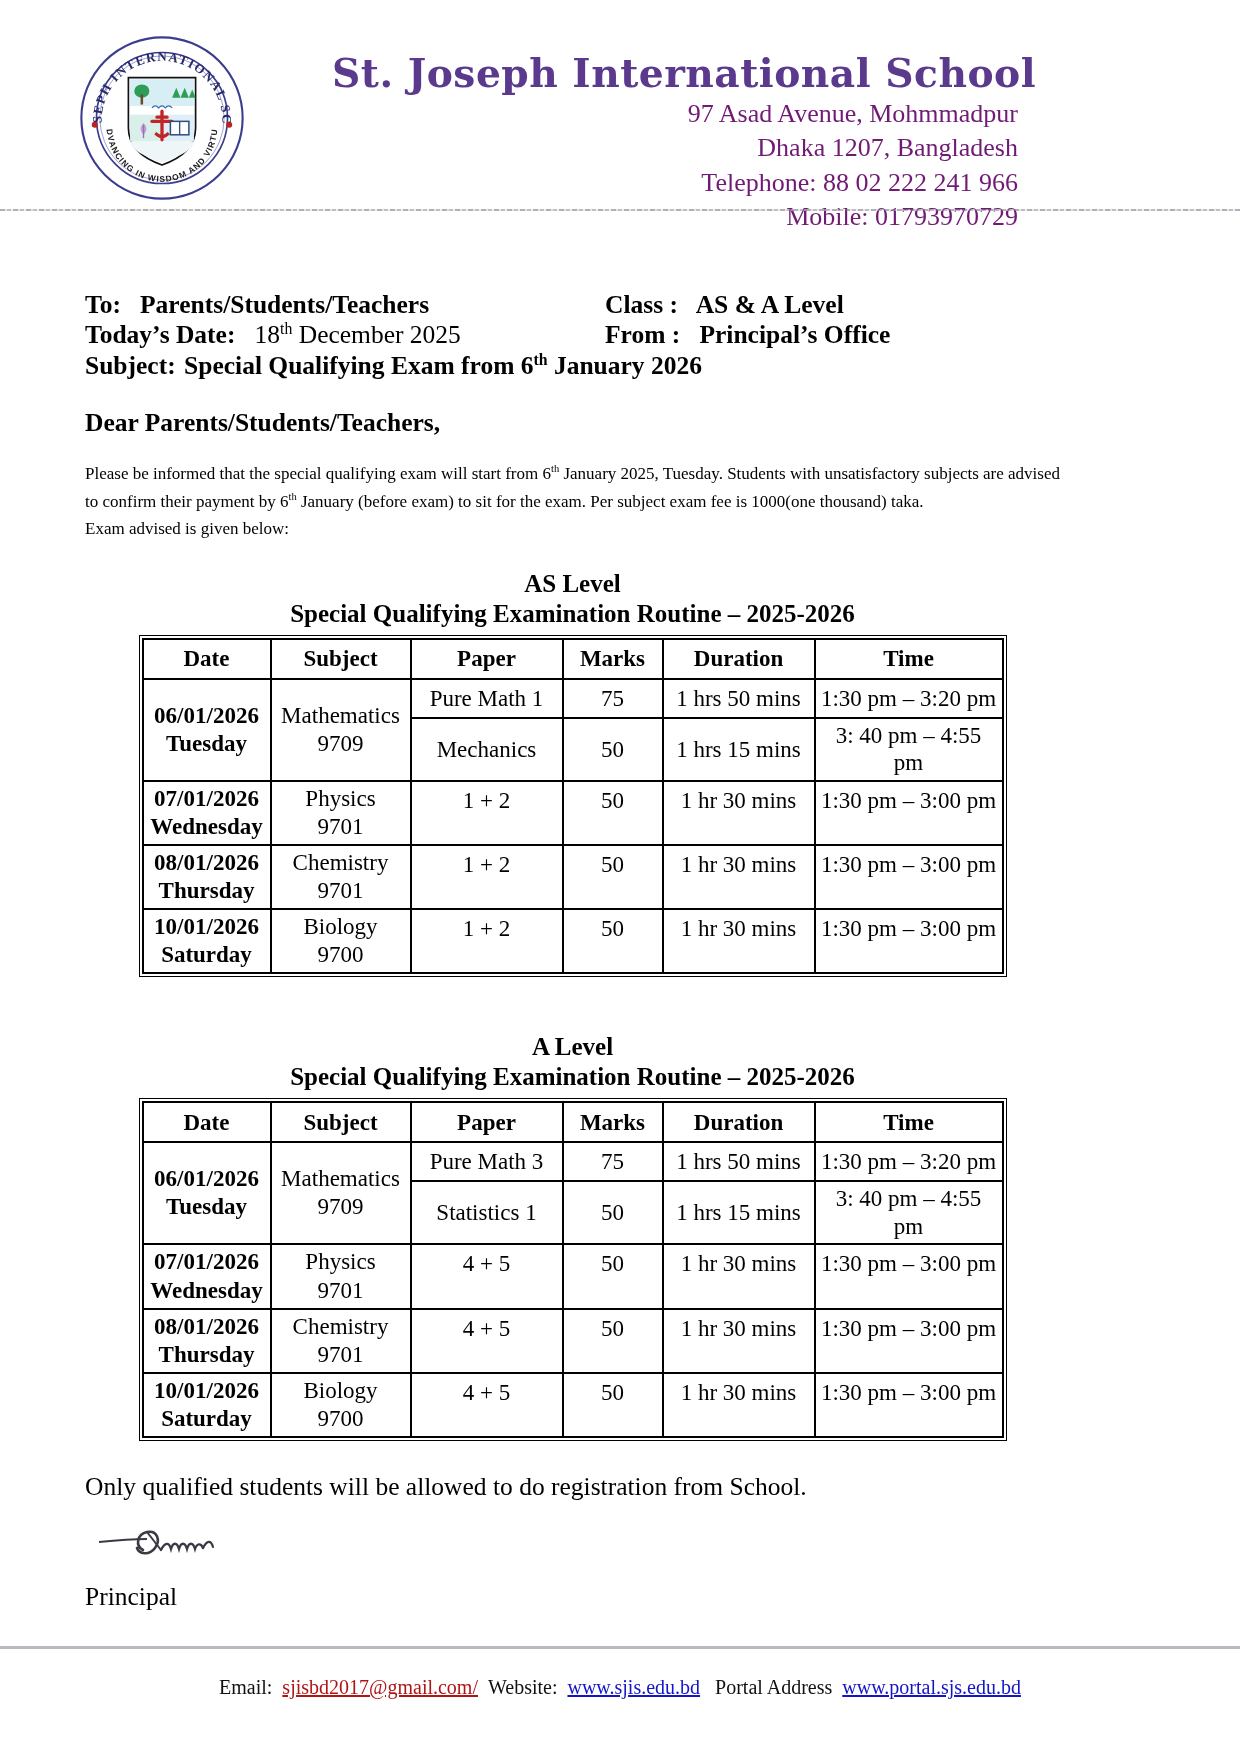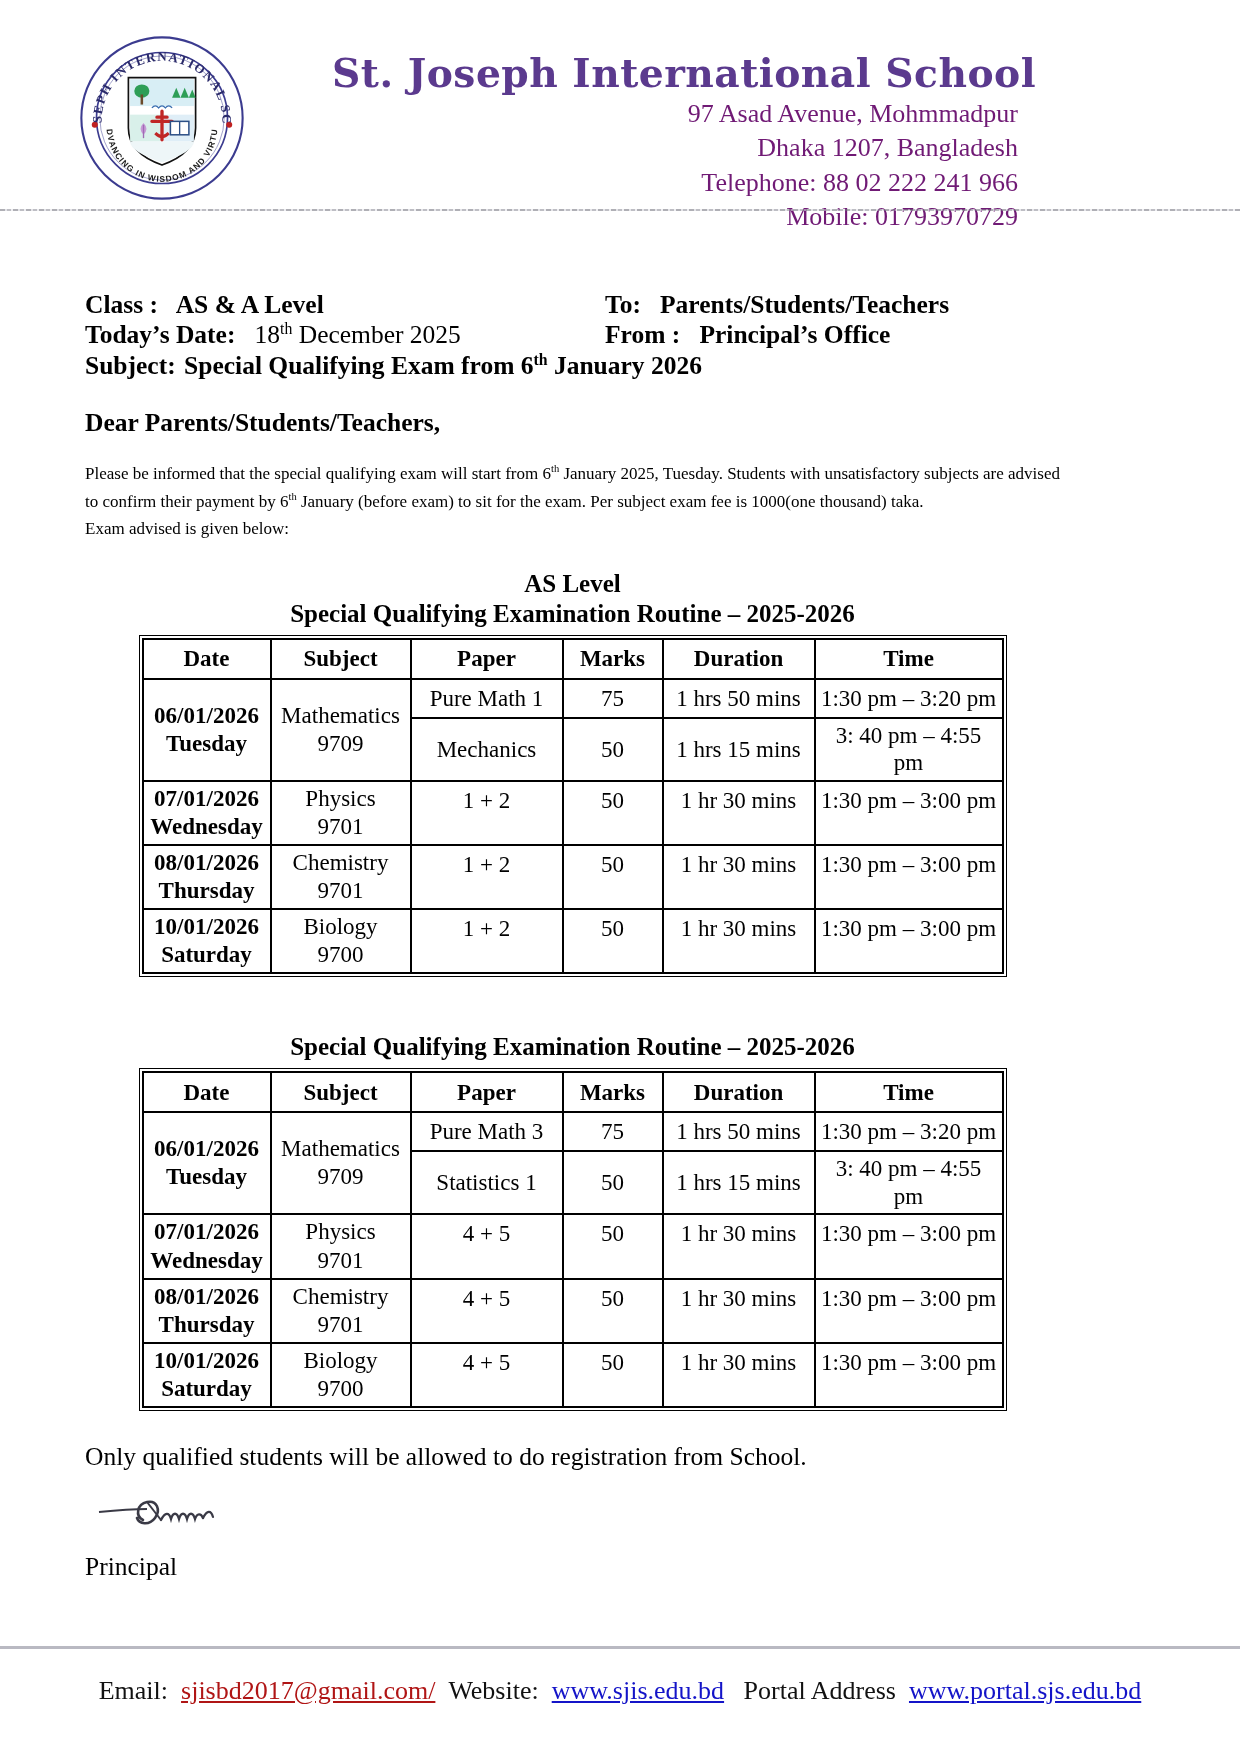--- a/index.html
+++ b/index.html
@@ -209,21 +209,21 @@
     position: absolute;
     left: 0; top: 22px;
     width: 1240px; height: 3px;
     background: #b9b9c2;
   }
   .footer-text {
     position: absolute;
     left: 0; top: 52px;
     width: 1240px;
     text-align: center;
-    font-size: 26px;
+    font-size: 20px;
     color: #111;
   }
   .lnk-red { color: #b01515; text-decoration: underline; }
   .lnk-blue { color: #1414c8; text-decoration: underline; }
 </style>
 </head>
 <body>
 
 <div class="header">
 
@@ -277,28 +277,28 @@
 
   <div class="header-rule">
     <div class="thread"></div>
   </div>
 </div>
 
 <div class="content">
 
   <div class="meta-grid">
     <div class="meta-bold">
+      <span>To:</span>
+      <span>&nbsp;</span>
+      <span>Parents/Students/Teachers</span>
+    </div>
+    <div class="meta-bold">
       <span>Class :</span>
       <span>&nbsp;</span>
       <span>AS &amp; A Level</span>
-    </div>
-    <div class="meta-bold">
-      <span>To:</span>
-      <span>&nbsp;</span>
-      <span>Parents/Students/Teachers</span>
     </div>
 
     <div>
       <span class="meta-bold">Today’s Date:</span>
       <span>&nbsp;</span>
       <span class="meta-reg">18</span><sup class="ord">th</sup>
       <span class="meta-reg">December 2025</span>
     </div>
     <div class="meta-bold">
       <span>From :</span>
@@ -403,20 +403,21 @@
           <td style="vertical-align:top;padding-top:5px">1 + 2</td>
           <td style="vertical-align:top;padding-top:5px">50</td>
           <td style="vertical-align:top;padding-top:5px">1 hr 30 mins</td>
           <td style="vertical-align:top;padding-top:5px">1:30 pm – 3:00 pm</td>
         </tr>
       </tbody>
     </table>
   </div>
 
   <div class="table-section second">
+    <div class="tbl-title-1">A Level</div>
     <div class="tbl-title-2">Special Qualifying Examination Routine – 2025-2026</div>
     <table class="routine">
       <colgroup>
         <col class="c-date">
           <col class="c-subject">
           <col class="c-paper">
         <col class="c-marks">
           <col class="c-dur">
           <col class="c-time">
       </colgroup>

